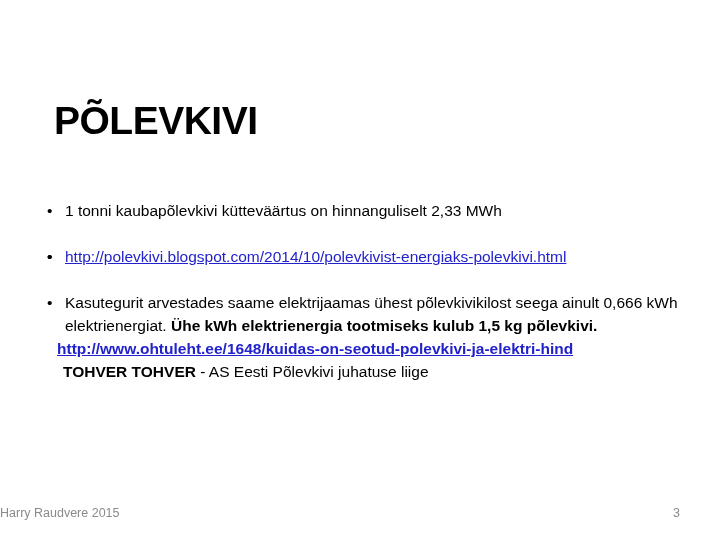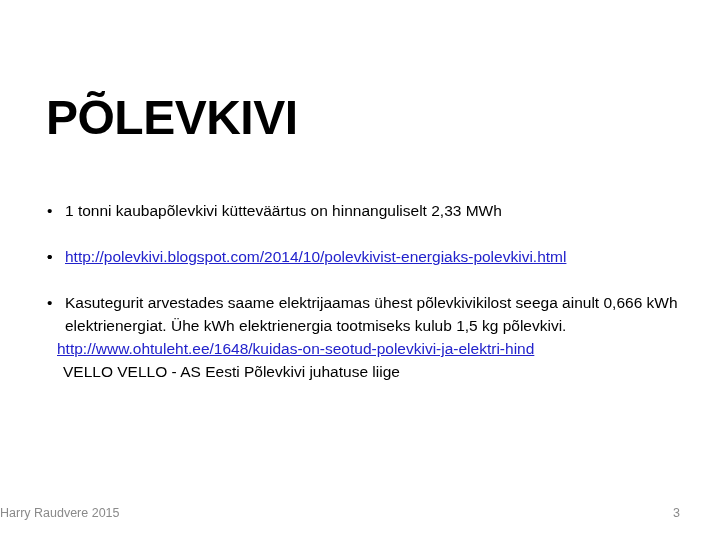--- a/index.html
+++ b/index.html
@@ -15,22 +15,22 @@
     height: 540px;
     background: var(--bg-color, #ffffff);
     font-family: "Liberation Sans", sans-serif;
     color: var(--text-color, #000000);
     overflow: hidden;
   }
   .title {
     position: absolute;
     left: 46px;
     top: 92px;
-    margin: 0;
-    font-size: 48px;
+    margin: 8px;
+    font-size: 39px;
     line-height: 1.1;
     font-weight: 700;
     letter-spacing: -0.5px;
     color: var(--text-color, #000000);
   }
   .body-text {
     position: absolute;
     left: 40px;
     top: 199px;
     width: 648px;
@@ -51,21 +51,21 @@
   }
   .link-line-1 { padding-left: 8px; }
   .link-line-4 { padding-left: 17px; }
   .person-line { padding-left: 23px; }
   a.slide-link {
     color: var(--link-color, #2222cc);
     text-decoration: underline;
     cursor: pointer;
     word-break: break-all;
   }
-  .bold { font-weight: 400; }
+  .bold { font-weight: 700; }
   .footer-author {
     position: absolute;
     left: 0;
     top: 506px;
     width: 100%;
     font-size: 12.5px;
     color: var(--footer-color, #8a8a8a);
   }
   .footer-page {
     position: absolute;
@@ -103,21 +103,21 @@
 
     <div class="group">
       <div class="bullet-row">
         <span class="marker">•</span>
         <span><span>Kasutegurit arvestades saame elektrijaamas ühest põlevkivikilost seega ainult 0,666 kWh elektrienergiat. </span><span class="bold">Ühe kWh elektrienergia tootmiseks kulub 1,5 kg põlevkivi.</span></span>
       </div>
       <div class="link-line-4">
         <a class="slide-link bold">http://www.ohtuleht.ee/1648/kuidas-on-seotud-polevkivi-ja-elektri-hind</a>
       </div>
       <div class="person-line">
-        <span class="bold">VELLO VELLO</span><span> - AS Eesti Põlevkivi juhatuse liige</span>
+        <span class="bold">TOHVER TOHVER</span><span> - AS Eesti Põlevkivi juhatuse liige</span>
       </div>
     </div>
 
   </div>
 
   <div class="footer-author">Harry Raudvere 2015</div>
 
   <div class="footer-page">3</div>
 
 </div>

